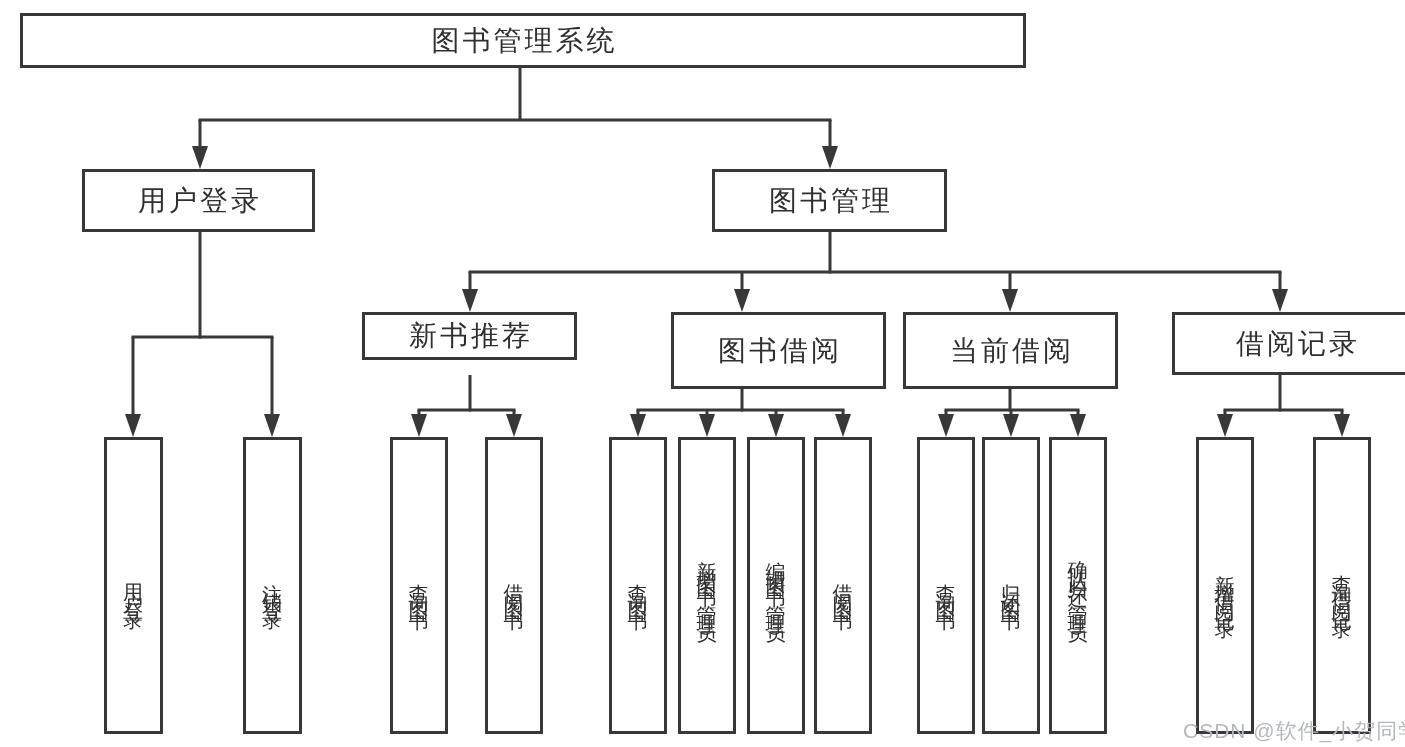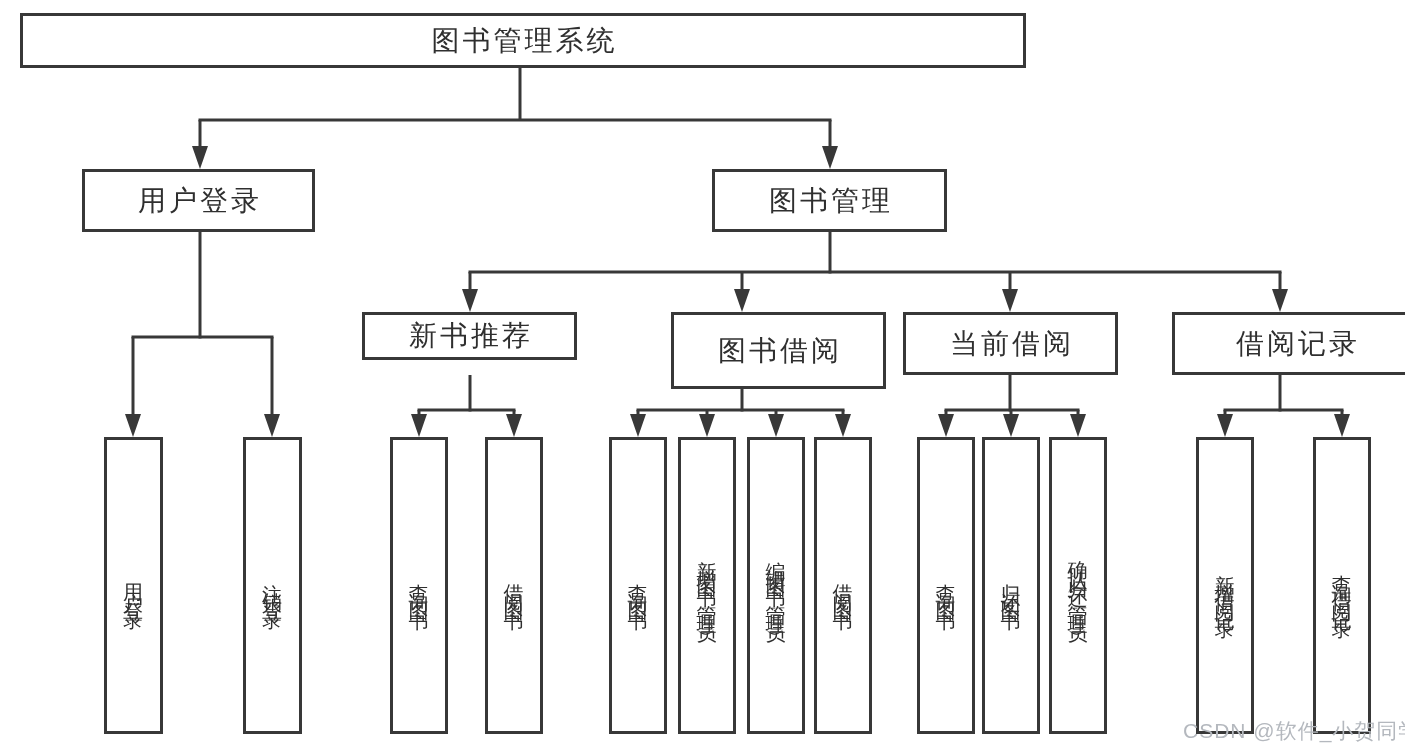--- a/index.html
+++ b/index.html
@@ -118,21 +118,21 @@
     </g>
   </svg>
 
   <div class="box h" style="left:20px; top:13px; width:1006px; height:55px;">图书管理系统</div>
 
   <div class="box h" style="left:82px; top:169px; width:233px; height:63px;">用户登录</div>
   <div class="box h" style="left:712px; top:169px; width:235px; height:63px;font-family:Liberation Mono, monospace;">图书管理</div>
 
   <div class="box h" style="left:362px; top:312px; width:215px; height:48px;">新书推荐</div>
   <div class="box h" style="left:635px; top:312px; width:215px; height:77px;margin-left:36px;">图书借阅</div>
-  <div class="box h" style="left:903px; top:312px; width:215px; height:63px;">当前借阅</div>
+  <div class="box h" style="left:903px; top:312px; width:215px; height:77px;">当前借阅</div>
   <div class="box h" style="left:1172px; top:312px; width:249px; height:63px;">借阅记录</div>
 
   <div class="box v" style="left:104px; top:437px; width:59px; height:297px;">用户登录</div>
   <div class="box v" style="left:243px; top:437px; width:59px; height:297px;">注销登录</div>
 
   <div class="box v" style="left:390px; top:437px; width:58px; height:297px;">查询图书</div>
   <div class="box v" style="left:485px; top:437px; width:58px; height:297px;">借阅图书</div>
 
   <div class="box v" style="left:609px; top:437px; width:58px; height:297px;">查询图书</div>
   <div class="box v" style="left:678px; top:437px; width:58px; height:297px;">新增图书（管理员）</div>

